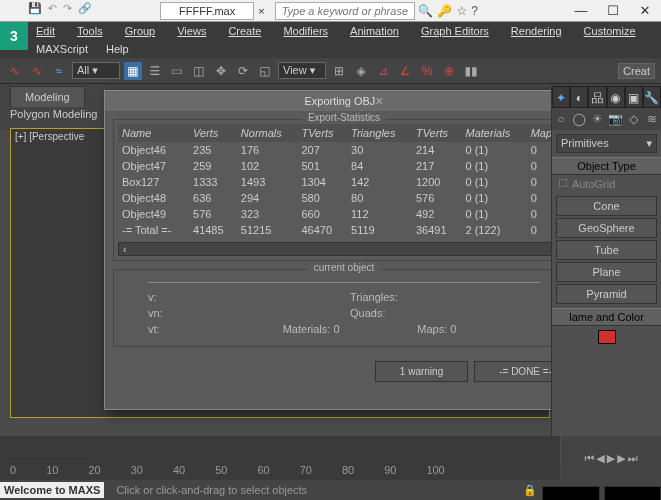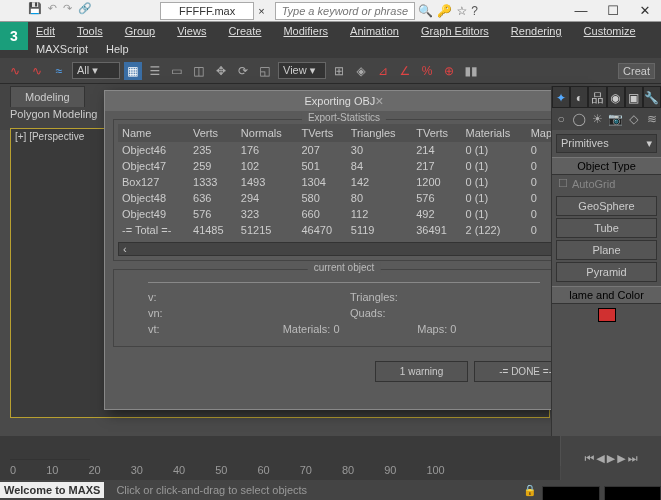--- a/index.html
+++ b/index.html
@@ -37,21 +37,21 @@
 .ribbon { height:24px; background:#444; display:flex; align-items:center; padding-left:10px; }
 .ribbon .rtab { padding:4px 14px; background:#555; border:1px solid #333; border-bottom:none; color:#ccc; }
 .viewport { position:absolute; left:10px; top:128px; width:540px; height:290px; border:1px solid #b8a030; background:#3a3a3a; }
 .viewport .vplabel { position:absolute; left:4px; top:2px; color:#ccc; font-size:10px; }
 .dialog { position:absolute; left:104px; top:90px; width:480px; height:320px; background:#5a5a5a; border:1px solid #888; box-shadow:4px 4px 12px rgba(0,0,0,0.5); }
 .dialog .dtitle { height:20px; background:#6a6a6a; padding:2px 8px; color:#ddd; display:flex; justify-content:center; align-items:center; }
 .dialog .dtitle .close { color:#aaa; font-size:14px; }
 .dialog .group { margin:8px; border:1px solid #444; padding:4px; position:relative; }
 .dialog .group .glabel { position:absolute; top:-8px; left:50%; transform:translateX(-50%); background:#5a5a5a; padding:0 6px; color:#bbb; font-size:10px; }
 .dialog table { width:100%; border-collapse:collapse; font-size:10px; color:#ccc; }
-.dialog th { text-align:left; padding:3px 4px; background:#505050; font-weight:normal; }
+.dialog th { text-align:left; padding:3px 4px; background:#505050; font-weight:normal;font-style:italic; }
 .dialog td { padding:2px 4px; }
 .dialog .scroll { display:flex; justify-content:space-between; background:#444; border:1px solid #333; margin-top:4px; padding:0 4px; color:#ccc; }
 .dialog .co-row { display:flex; gap:12px; margin:4px 30px; font-size:10px; color:#bbb; }
 .dialog .co-row .field { flex:1; }
 .dialog .co-row .line { border-bottom:1px solid #888; margin-left:20px; }
 .dialog .dbtns { display:flex; justify-content:flex-end; gap:6px; padding:6px; }
 .dialog .dbtns .dbtn { border:1px solid #333; background:#555; padding:4px 24px; color:#ccc; font-size:10px; }
 .timeslider { position:absolute; left:0; bottom:40px; width:560px; height:24px; background:#3a3a3a; display:flex; align-items:center; }
 .timeslider .handle { width:80px; height:18px; background:#555; border:1px solid #333; text-align:center; color:#ccc; font-size:10px; margin-left:10px;margin-top:40px; }
 .timeline { position:absolute; left:0; bottom:20px; width:560px; height:20px; background:#3a3a3a; display:flex; align-items:center; color:#999; font-size:9px; padding:0 10px; gap:30px; }
@@ -272,20 +272,21 @@
   <div class="drop">
       <span>Primitives</span>
       <span>▾</span>
     </div>
   <div class="sect">Object Type</div>
   <div class="autogrid">
       <span>☐</span>
       <span>AutoGrid</span>
     </div>
   <div class="btngrid" id="btngrid">
+      <div class="btn">Cone</div>
       <div class="btn">GeoSphere</div>
       <div class="btn">Tube</div>
       <div class="btn">Plane</div>
       <div class="btn">Pyramid</div>
     </div>
   <div class="sect">lame and Color</div>
   <div class="swatch"></div>
 </div>
 
 <div class="timeslider">

